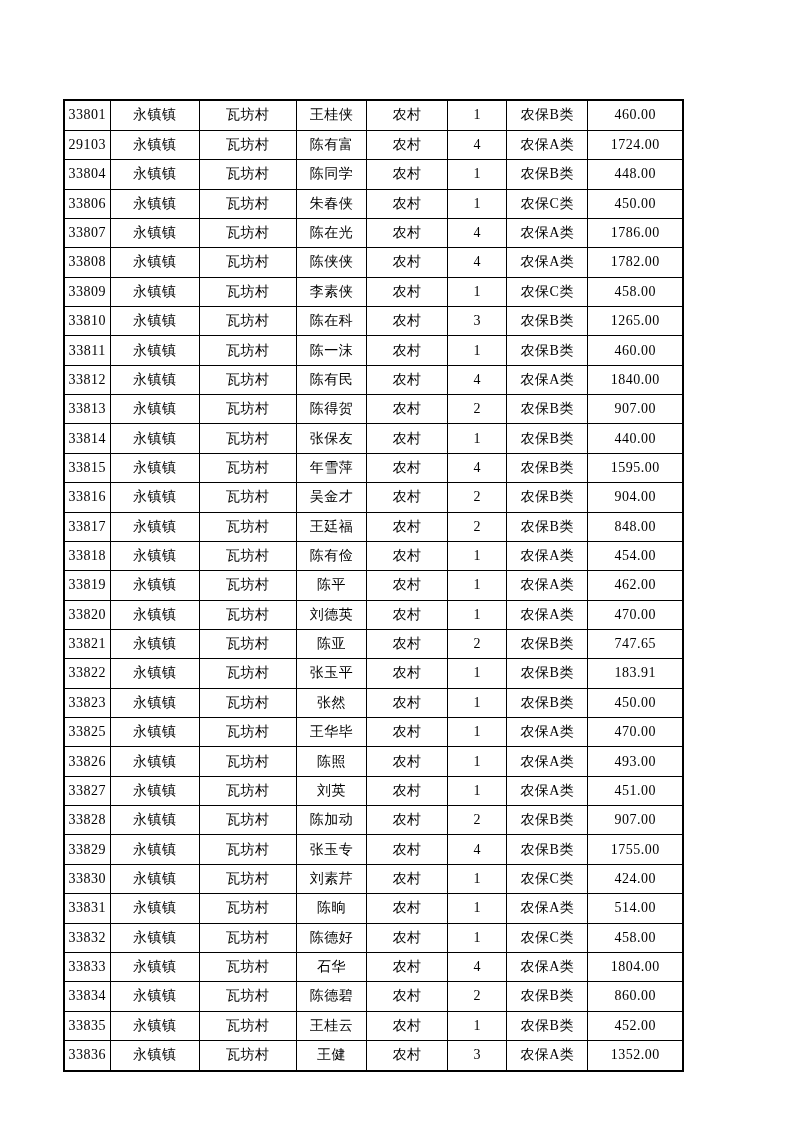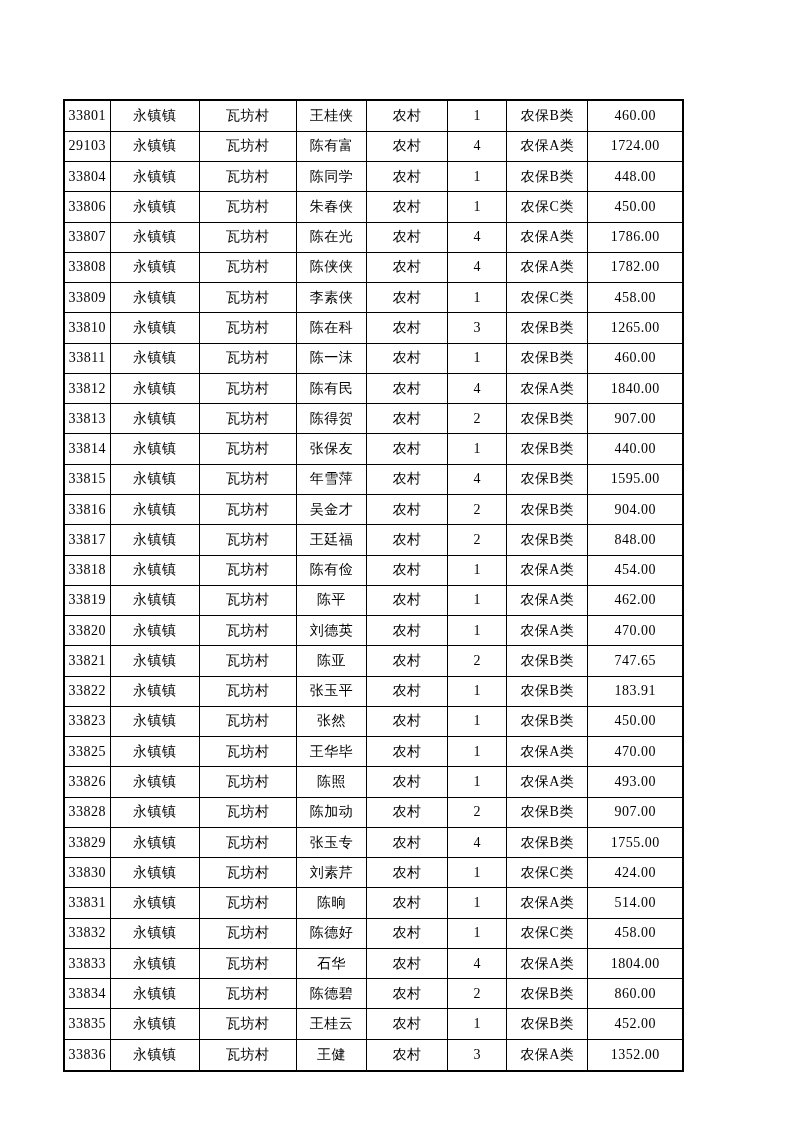--- a/index.html
+++ b/index.html
@@ -287,20 +287,30 @@
           <td>33826</td>
           <td>永镇镇</td>
           <td>瓦坊村</td>
           <td>陈照</td>
           <td>农村</td>
           <td>1</td>
           <td>农保A类</td>
           <td>493.00</td>
         </tr>
         <tr>
+          <td>33827</td>
+          <td>永镇镇</td>
+          <td>瓦坊村</td>
+          <td>刘英</td>
+          <td>农村</td>
+          <td>1</td>
+          <td>农保A类</td>
+          <td>451.00</td>
+        </tr>
+        <tr>
           <td>33828</td>
           <td>永镇镇</td>
           <td>瓦坊村</td>
           <td>陈加动</td>
           <td>农村</td>
           <td>2</td>
           <td>农保B类</td>
           <td>907.00</td>
         </tr>
         <tr>

